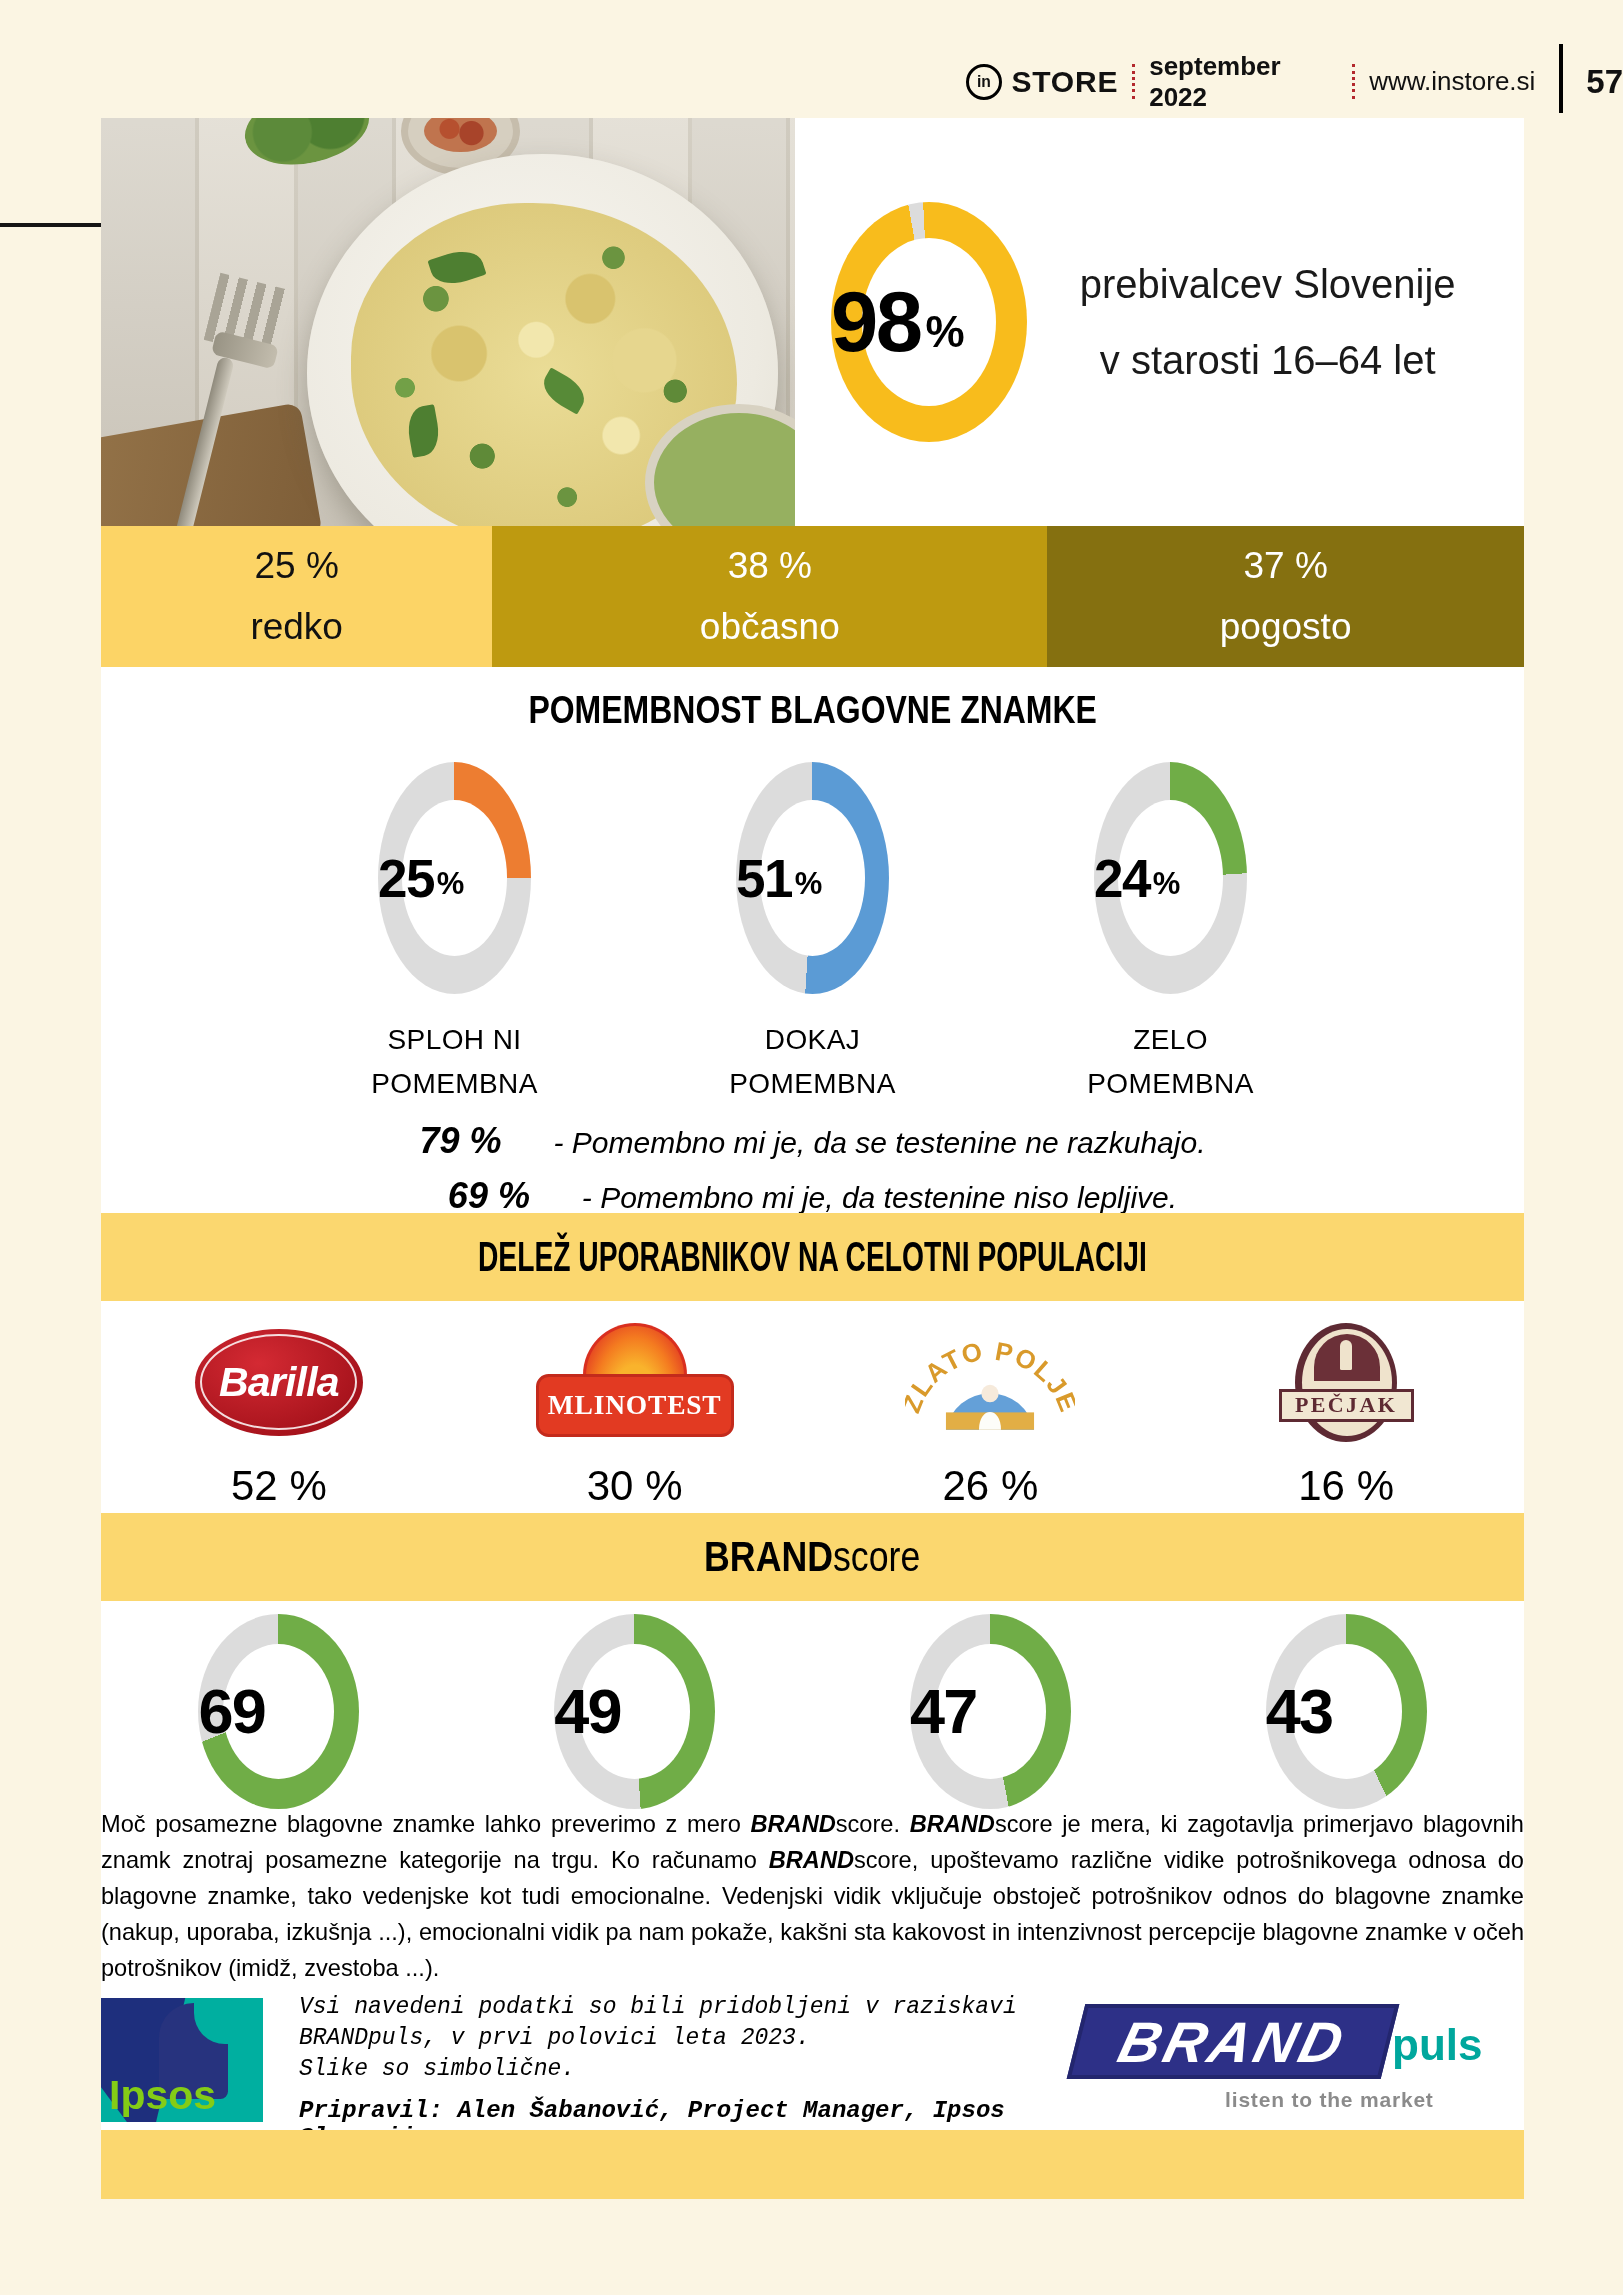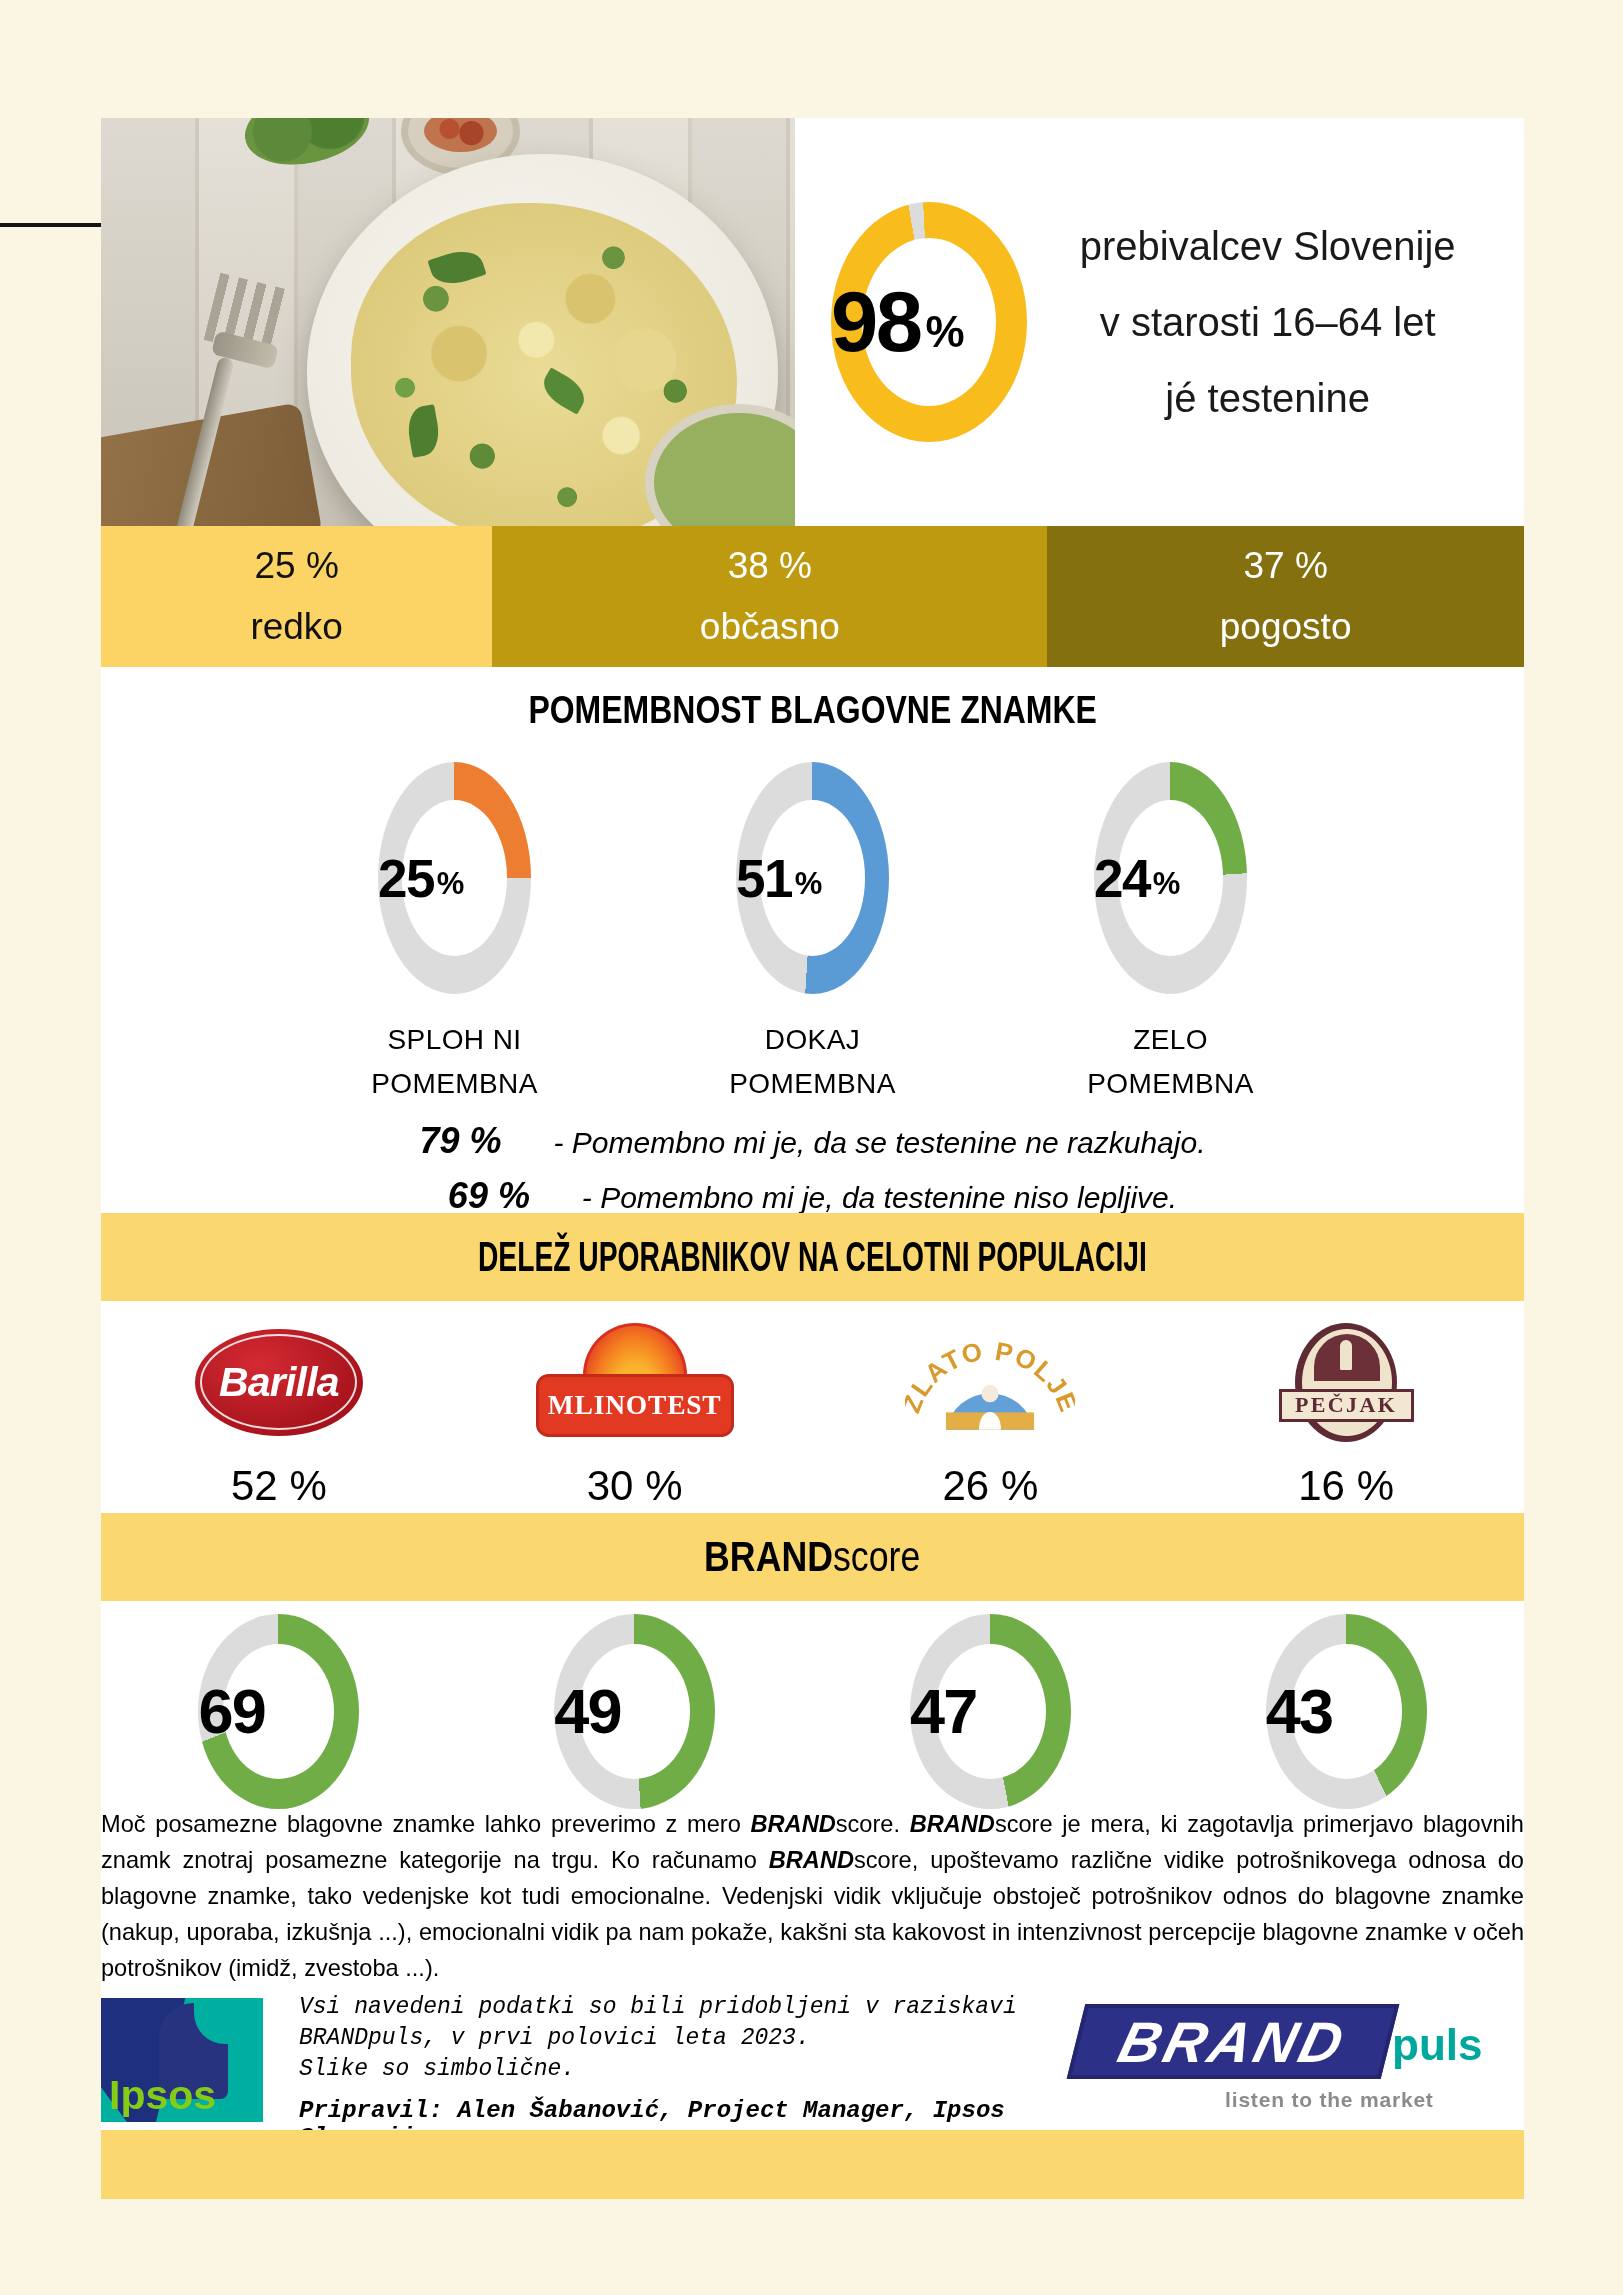--- a/index.html
+++ b/index.html
@@ -164,20 +164,32 @@
   .bp-puls { position:absolute; left:355px; top:20.4px; color:#00A79D; font-size:44px; font-weight:600; }
   .bp-tag { position:absolute; left:188px; top:88px; color:#8B8B8B; font-size:21px; font-weight:bold; letter-spacing:0.8px; }
 
   .bottom-band { position:absolute; top:2130px; left:101px; width:1423px; height:69px; background:#FBD76F; }
 </style>
 </head>
 <body>
 
 <div class="page">
 
+  <div class="header">
+    <div class="logo-circle">
+        <span>in</span>
+      </div>
+    <div class="logo-store">STORE</div>
+    <div class="hdr-dots"></div>
+    <div class="hdr-issue">september 2022</div>
+    <div class="hdr-dots"></div>
+    <div class="hdr-site">www.instore.si</div>
+    <div class="hdr-vline"></div>
+    <div class="hdr-page">57</div>
+  </div>
   <div class="left-rule"></div>
 
   <div class="content-bg"></div>
 
   <div class="hero">
     <div class="hero-photo">
       <div class="ph-board"></div>
       <div class="ph-greens-top"></div>
       <div class="ph-bowl-top"></div>
       <div class="ph-plate"></div>
@@ -194,21 +206,20 @@
       <div class="hero-panel">
         <div class="donut donut-hero" style="background: conic-gradient(from -10deg, rgb(220, 220, 220) 0deg, rgb(220, 220, 220) 2%, rgb(248, 188, 28) 0deg);">
           <div class="num">
             <span class="n">98</span>
             <span class="u">%</span>
           </div>
         </div>
         <div class="hero-text">
           <div>prebivalcev Slovenije</div>
           <div>v starosti 16–64 let</div>
-          <div>jé testenine</div>
         </div>
       </div>
     </div>
   </div>
 
   <div class="freq">
     <div class="freq-seg s0">
       <span>25 %</span>
       <span>redko</span>
     </div>

